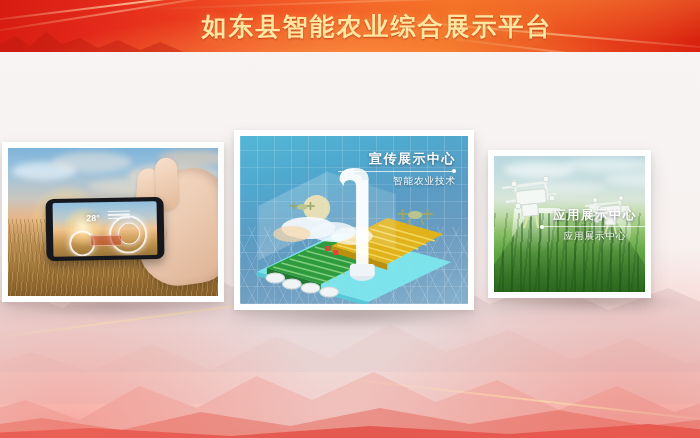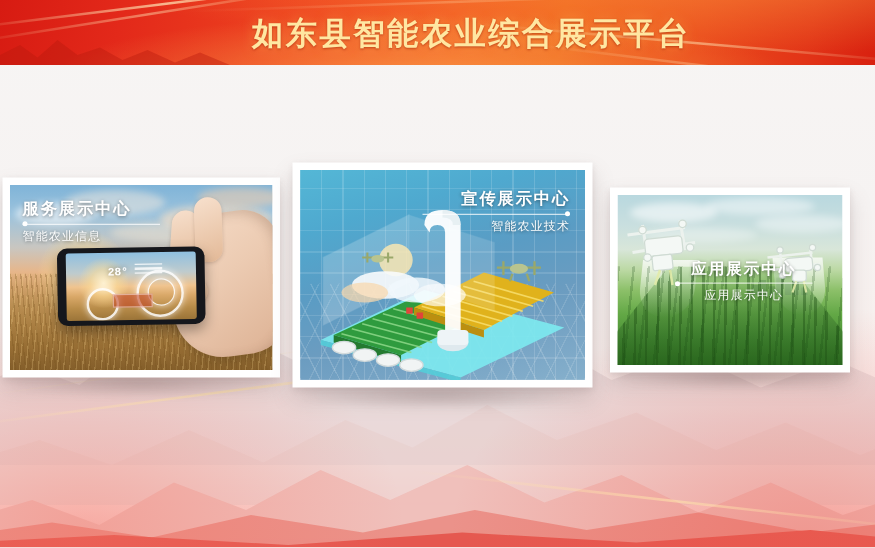--- a/index.html
+++ b/index.html
@@ -122,21 +122,21 @@
     box-shadow: 0 9px 16px rgba(120,95,95,.22), 0 2px 5px rgba(120,95,95,.14);
   }
   .card-inner {
     position: relative;
     width: 100%; height: 100%;
     overflow: hidden;
   }
 
   #card-left   { left: 2px;   top: 142px; width: 222px; height: 160px; }
   #card-center { left: 234px; top: 130px; width: 240px; height: 180px; }
-  #card-right  { left: 488px; top: 150px; width: 192px; height: 148px; }
+  #card-right  { left: 488px; top: 150px; width: 163px; height: 148px; }
 
   
   .caption {
     position: absolute;
     z-index: 6;
     color: #ffffff;
   }
   .cap-title {
     font-size: 13px;
     font-weight: bold;
@@ -229,21 +229,20 @@
     border-radius: 50%;
     box-shadow: 0 0 6px rgba(255,255,255,.7);
   }
   .hud-temp {
     position: absolute;
     left: 32%; top: 20%;
     color: #fff;
     font-size: 9px;
     font-weight: bold;
     text-shadow: 0 0 4px rgba(0,0,0,.4);
-    font-family: Liberation Mono, monospace;
   }
   .hud-bars {
     position: absolute;
     right: 26%; top: 16%;
     width: 22px;
   }
   .hud-bars i {
     display: block;
     height: 1.5px;
     background: rgba(255,255,255,.8);
@@ -424,25 +423,20 @@
           <div class="hud-temp">28°</div>
           <div class="hud-bars">
               <i></i>
               <i></i>
               <i></i>
             </div>
           <div class="hud-chip"></div>
         </div>
       </div>
 
-      <div class="caption align-left" id="cap-left">
-        <div class="cap-title">服务展示中心</div>
-        <div class="cap-rule"></div>
-        <div class="cap-sub">智能农业信息</div>
-      </div>
 
     </div>
   </div>
 
   <div class="card" id="card-center">
     <div class="card-inner">
 
       <div class="scene-iso">
         <div class="iso-grid"></div>
         <div class="iso-grid-floor"></div>

